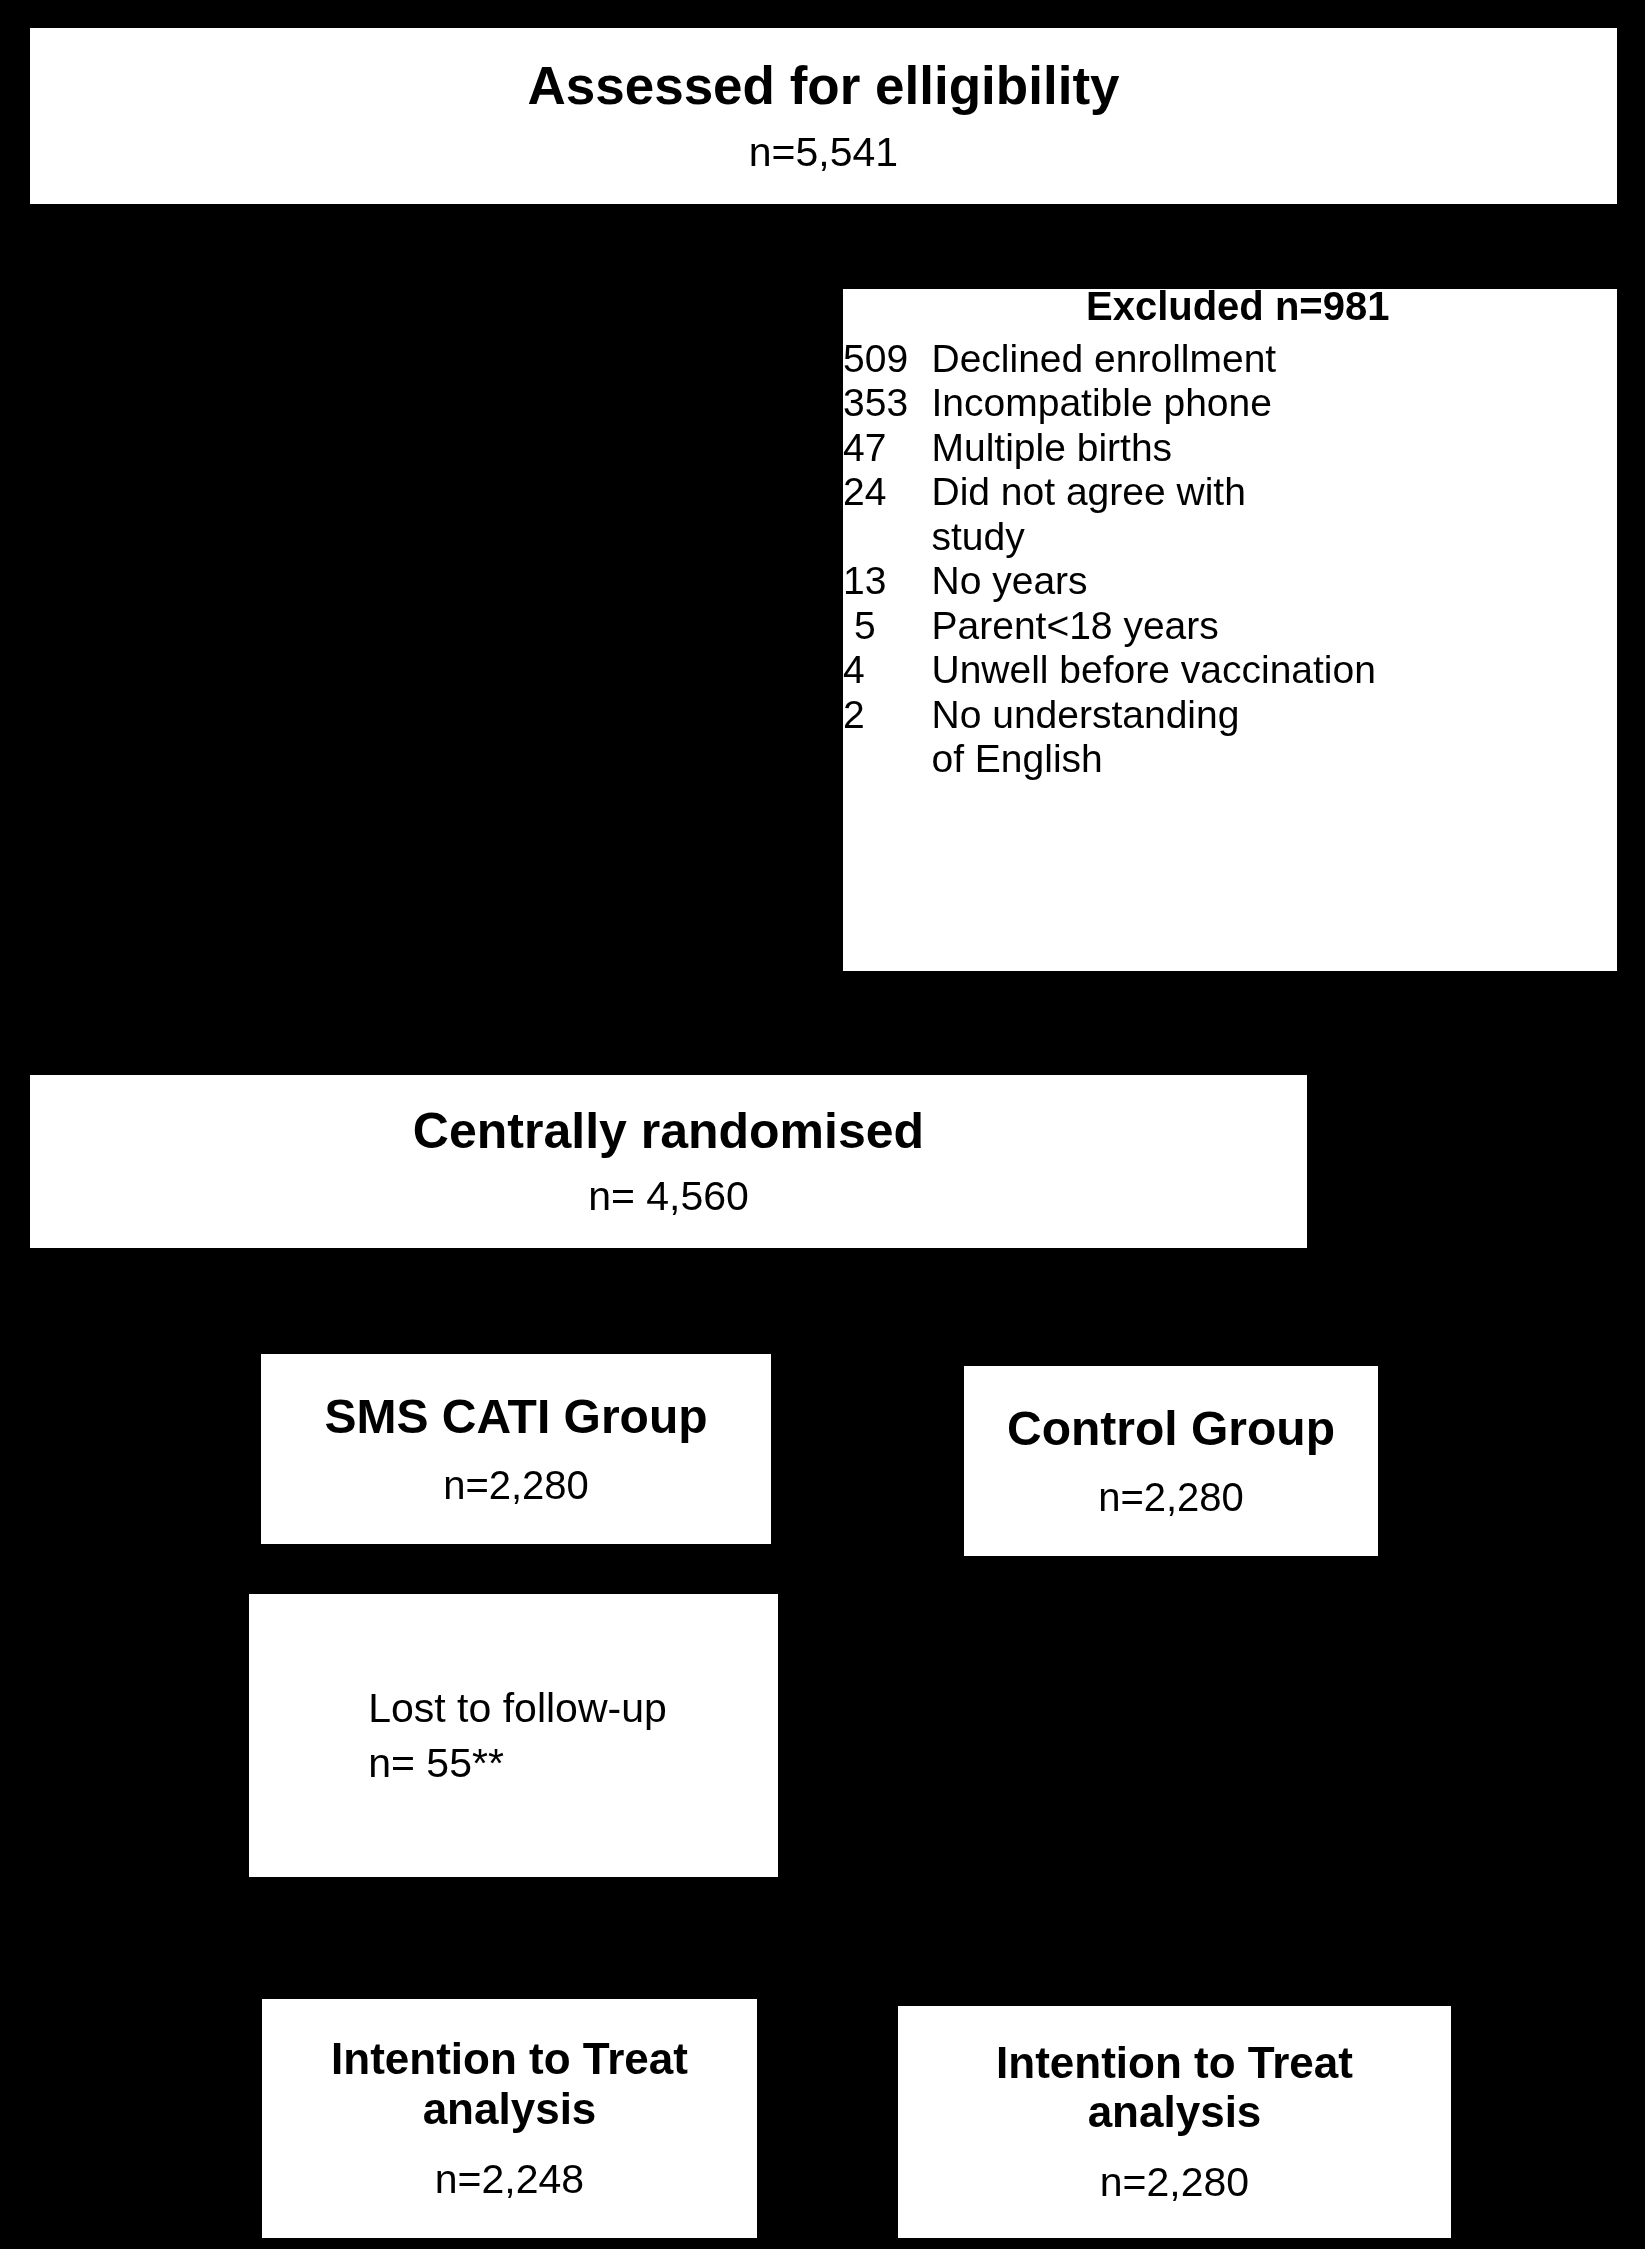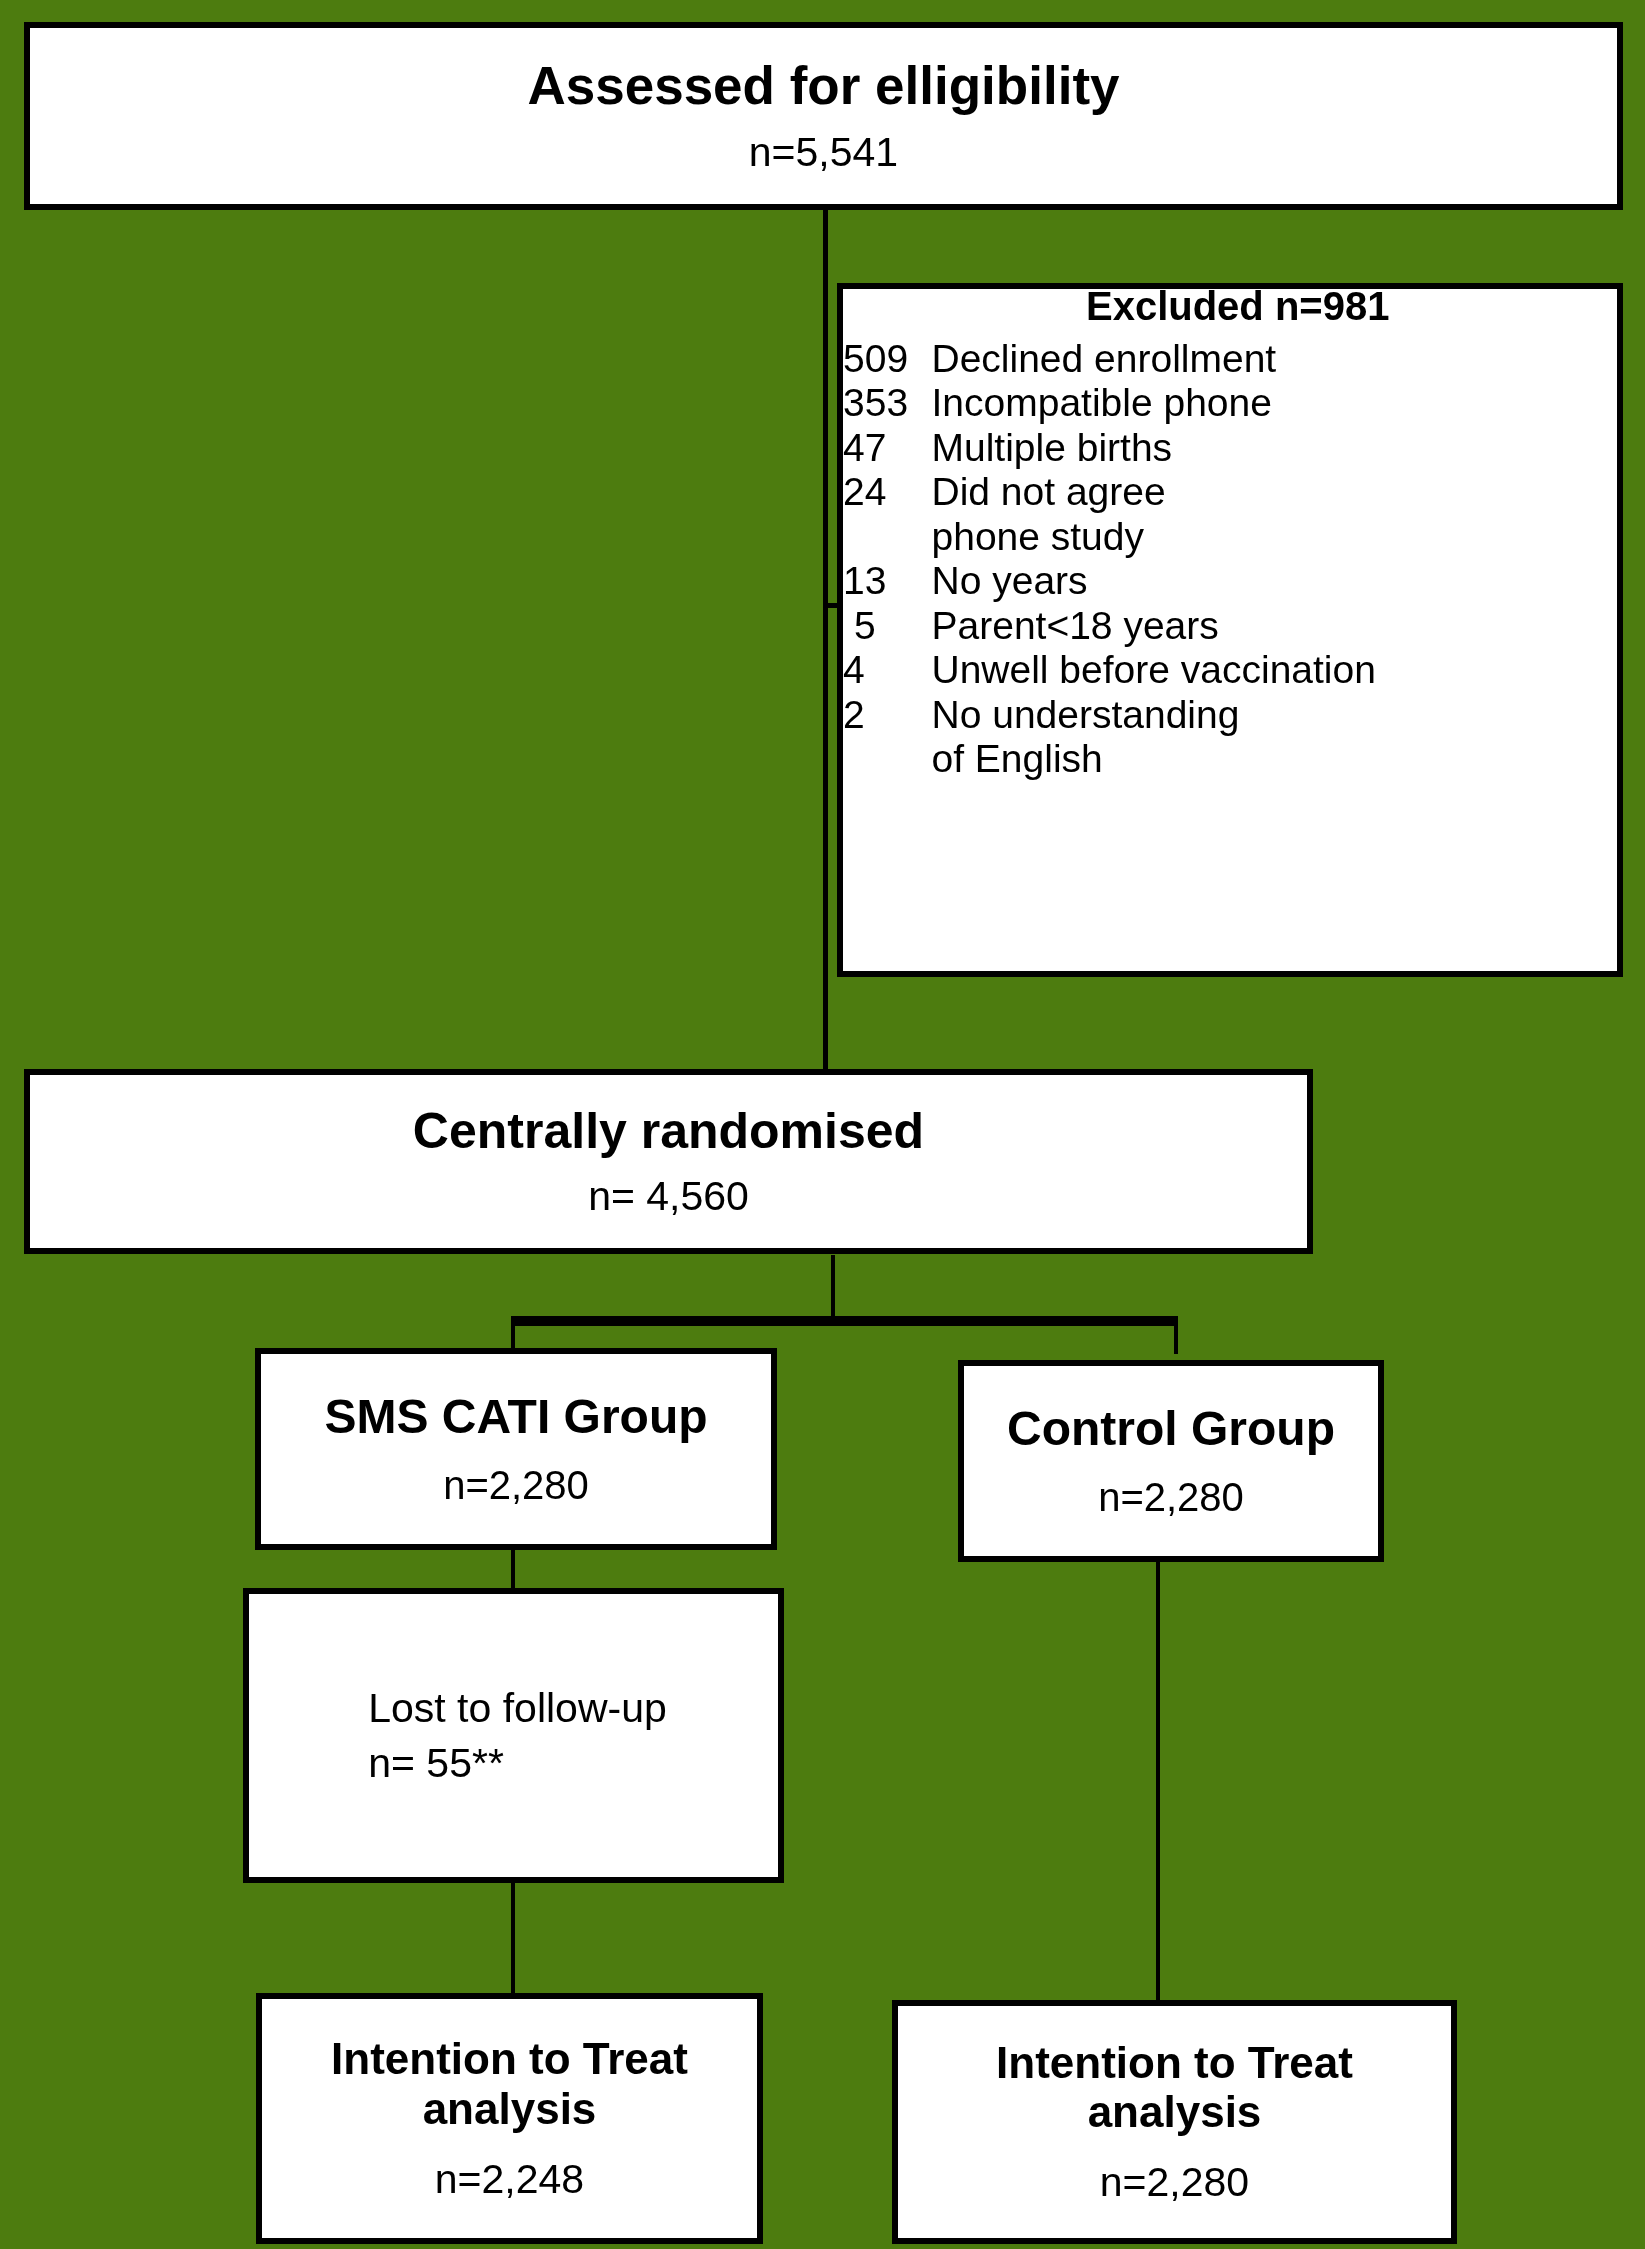--- a/index.html
+++ b/index.html
@@ -4,21 +4,21 @@
 <style>
   html, body {
     margin: 0;
     padding: 0;
     background: #ffffff;
   }
   #canvas {
     position: relative;
     width: 1646px;
     height: 2250px;
-    background: #4d7c0f;
+    background: #000000;
     font-family: "Liberation Sans", sans-serif;
     color: #000000;
     overflow: hidden;
   }
 
   
   .box {
     position: absolute;
     box-sizing: border-box;
     border: 6.5px solid #000000;
@@ -199,21 +199,21 @@
       <div class="excl-row">
         <span class="excl-num">353</span>
         <span class="excl-label">Incompatible phone</span>
       </div>
       <div class="excl-row">
         <span class="excl-num">47</span>
         <span class="excl-label">Multiple births</span>
       </div>
       <div class="excl-row">
         <span class="excl-num">24</span>
-        <span class="excl-label" style="max-width:338px;">Did not agree phone study</span>
+        <span class="excl-label" style="max-width:338px;">Did not agree with study</span>
       </div>
       <div class="excl-row">
         <span class="excl-num">13</span>
         <span class="excl-label">No years</span>
       </div>
       <div class="excl-row">
         <span class="excl-num indent">5</span>
         <span class="excl-label">Parent&lt;18 years</span>
       </div>
       <div class="excl-row">

